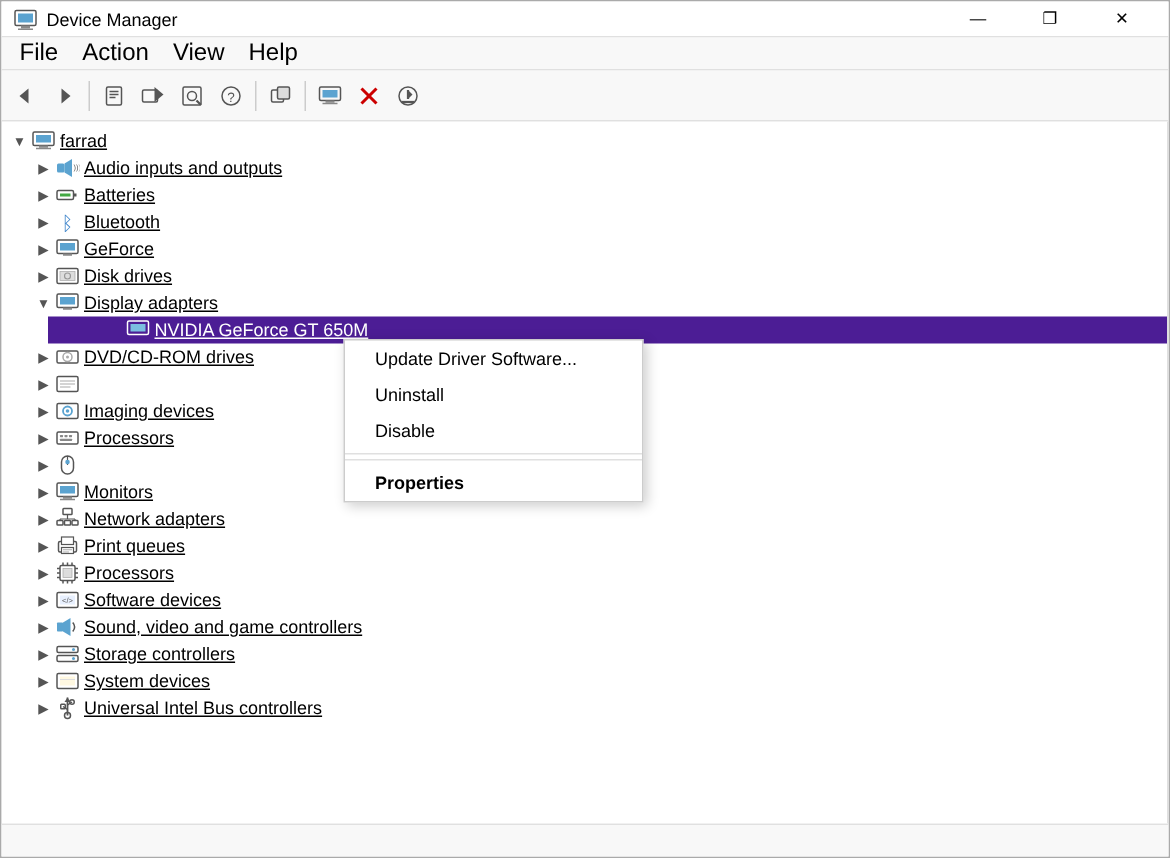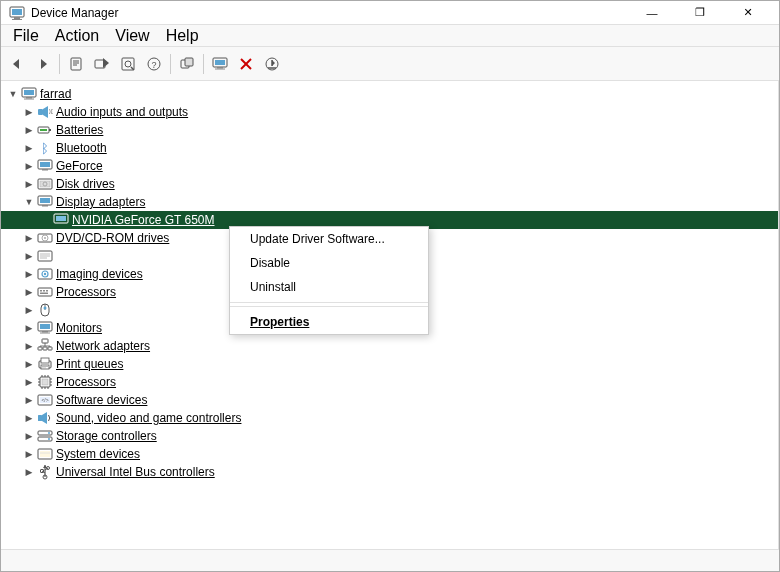--- a/index.html
+++ b/index.html
@@ -129,22 +129,23 @@
     .tree-item {
       display: flex;
       align-items: center;
       height: 18px;
       padding-right: 8px;
       cursor: pointer;
       white-space: nowrap;
     }
 
     .tree-item.selected {
-      background: #14532d;
+      background: #4c1d95;
       color: #fff;
+      margin-left: 31px;
     }
 
     .tree-item .indent {
       display: inline-block;
       flex-shrink: 0;
     }
 
     .expander {
       width: 16px;
       height: 18px;
@@ -202,21 +203,20 @@
     }
 
     .context-menu-separator {
       height: 1px;
       background: #e0e0e0;
       margin: 3px 0;
     }
 
     .context-menu-item.bold {
       font-weight: bold;
-      text-decoration: underline;
     }
 
     
     svg {
       display: block;
     }
 
     
     .tree-view::-webkit-scrollbar {
       width: 12px;
@@ -649,22 +649,22 @@
             <circle cx="8" cy="13" r="2" fill="none" stroke="#555" stroke-width="1"></circle>
           </svg>
         </span>
         <span class="item-label">Universal Intel Bus controllers</span>
       </div>
 
     </div>
 
     <div class="context-menu">
       <div class="context-menu-item">Update Driver Software...</div>
+      <div class="context-menu-item">Uninstall</div>
       <div class="context-menu-item">Disable</div>
-      <div class="context-menu-item">Uninstall</div>
       <div class="context-menu-separator"></div>
       <div class="context-menu-separator"></div>
       <div class="context-menu-item bold">Properties</div>
     </div>
 
   </div>
 
   <div class="status-bar">
     <span></span>
   </div>

